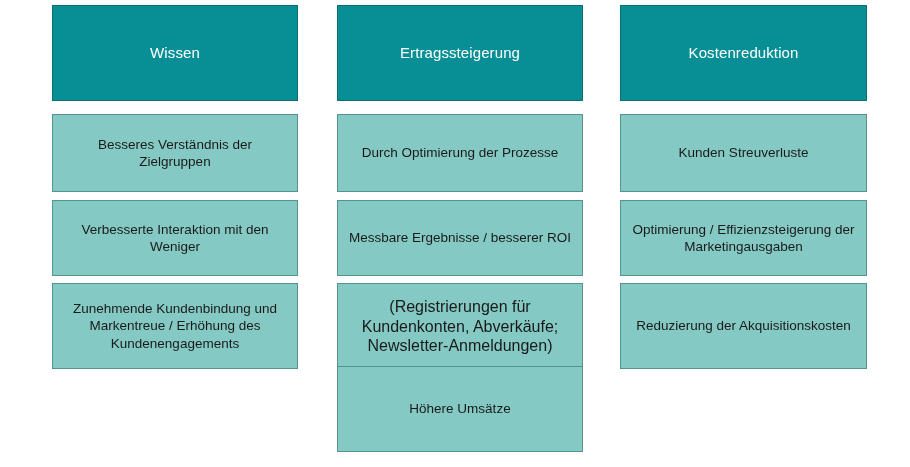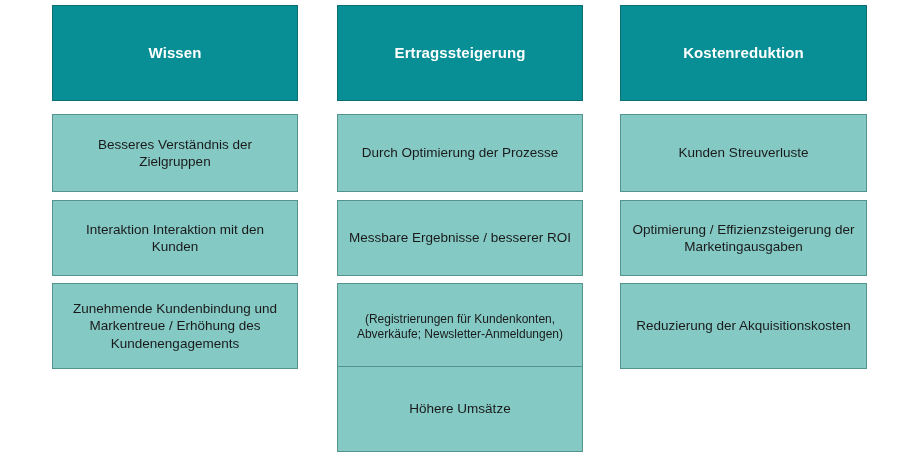--- a/index.html
+++ b/index.html
@@ -44,21 +44,21 @@
     background: #088F96;
     border: 1px solid #0b6f74;
     display: flex;
     align-items: center;
     justify-content: center;
   }
 
   .header-label {
     color: #ffffff;
     font-size: 15px;
-    font-weight: bold;
+    font-weight: normal;
     letter-spacing: 0.1px;
     text-align: center;
     line-height: 1.25;
     padding: 0 6px;
   }
 
   .item-box {
     position: absolute;
     left: 0;
     right: 0;
@@ -75,21 +75,21 @@
     font-size: 13.5px;
     line-height: 1.28;
     text-align: center;
     padding: 0 8px;
     width: 100%;
     box-sizing: border-box;
   }
 
   .item-text .sub {
     display: block;
-    font-size: 12px;
+    font-size: 16px;
     line-height: 1.22;
     margin-top: 1px;
   }
 
   
   .slot-0 { top: 114px; height: 78px; }
   .slot-1 { top: 200px; height: 76px; }
   .slot-2 { top: 283px; height: 86px; }
   .slot-3 { top: 366px; height: 86px; }
 </style>
@@ -99,21 +99,21 @@
 <div id="diagram">
 
   <div class="column col-0">
     <div class="header-box">
       <div class="header-label">Wissen</div>
     </div>
     <div class="item-box slot-0">
       <div class="item-text">Besseres Verständnis der Zielgruppen</div>
     </div>
     <div class="item-box slot-1">
-      <div class="item-text">Interaktion Interaktion mit den Kunden</div>
+      <div class="item-text">Verbesserte Interaktion mit den Weniger</div>
     </div>
     <div class="item-box slot-2">
       <div class="item-text">Zunehmende Kundenbindung und Markentreue / Erhöhung des Kundenengagements</div>
     </div>
   </div>
 
   <div class="column col-1">
     <div class="header-box">
       <div class="header-label">Ertragssteigerung</div>
     </div>

